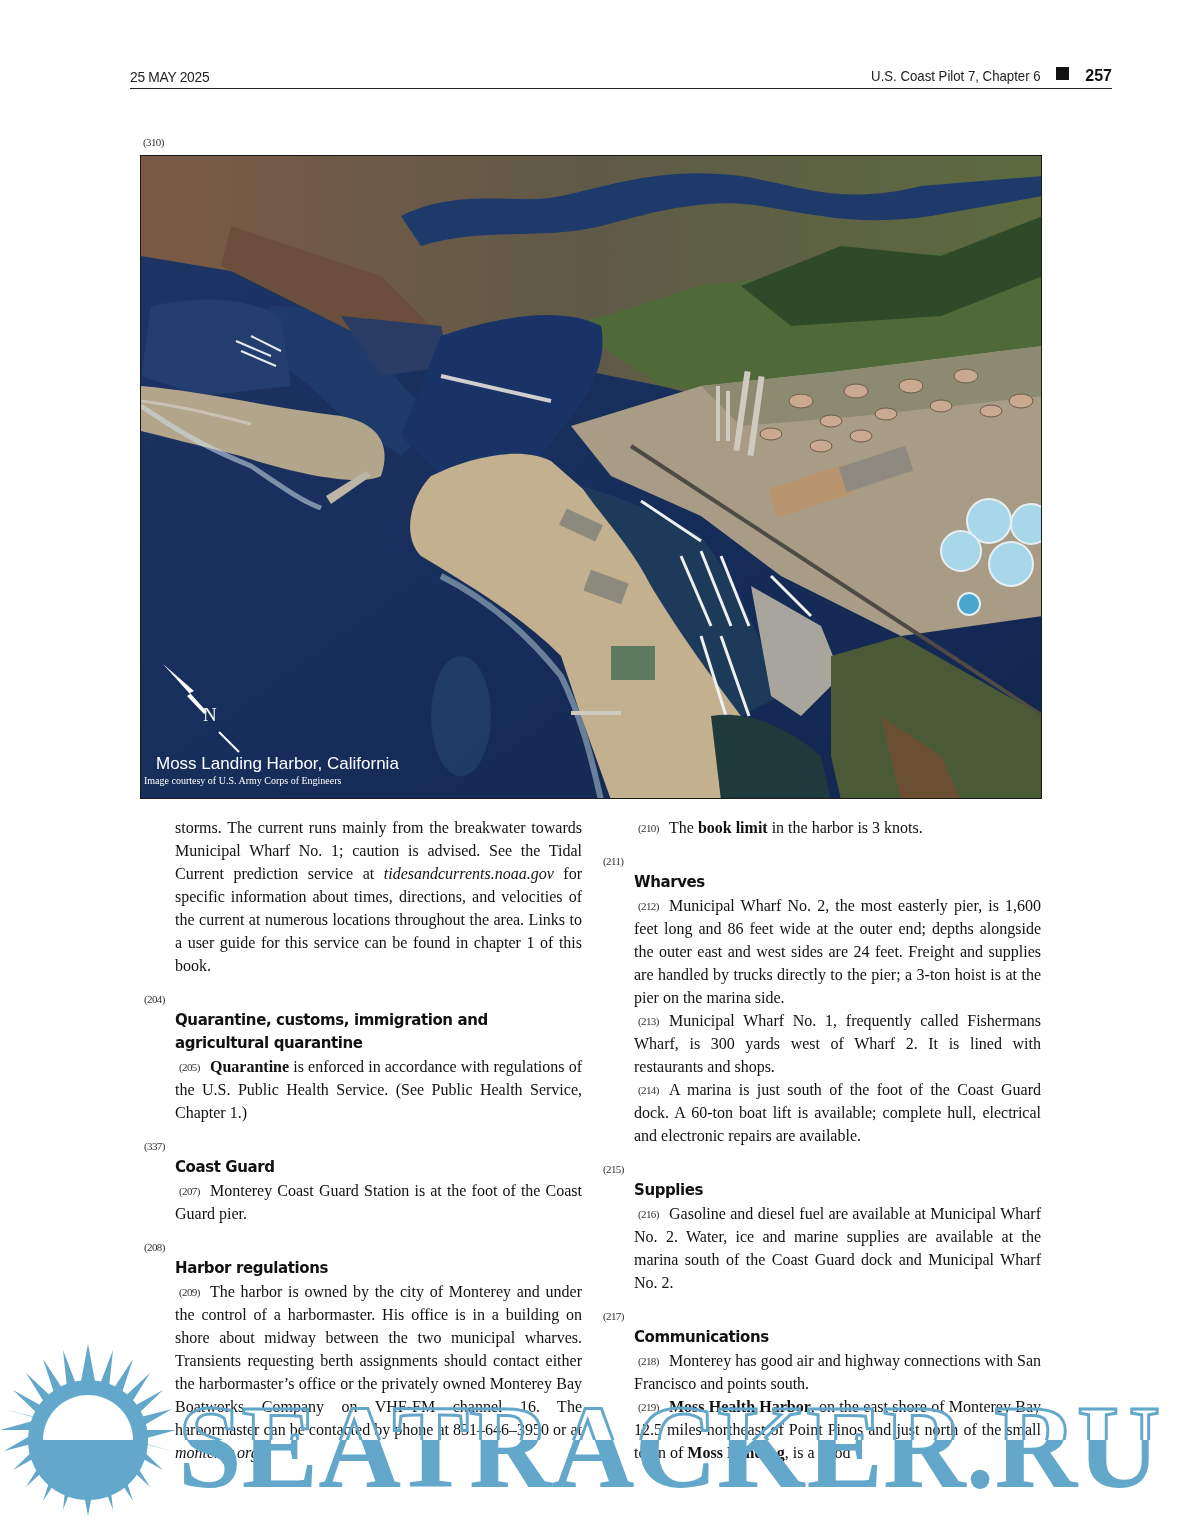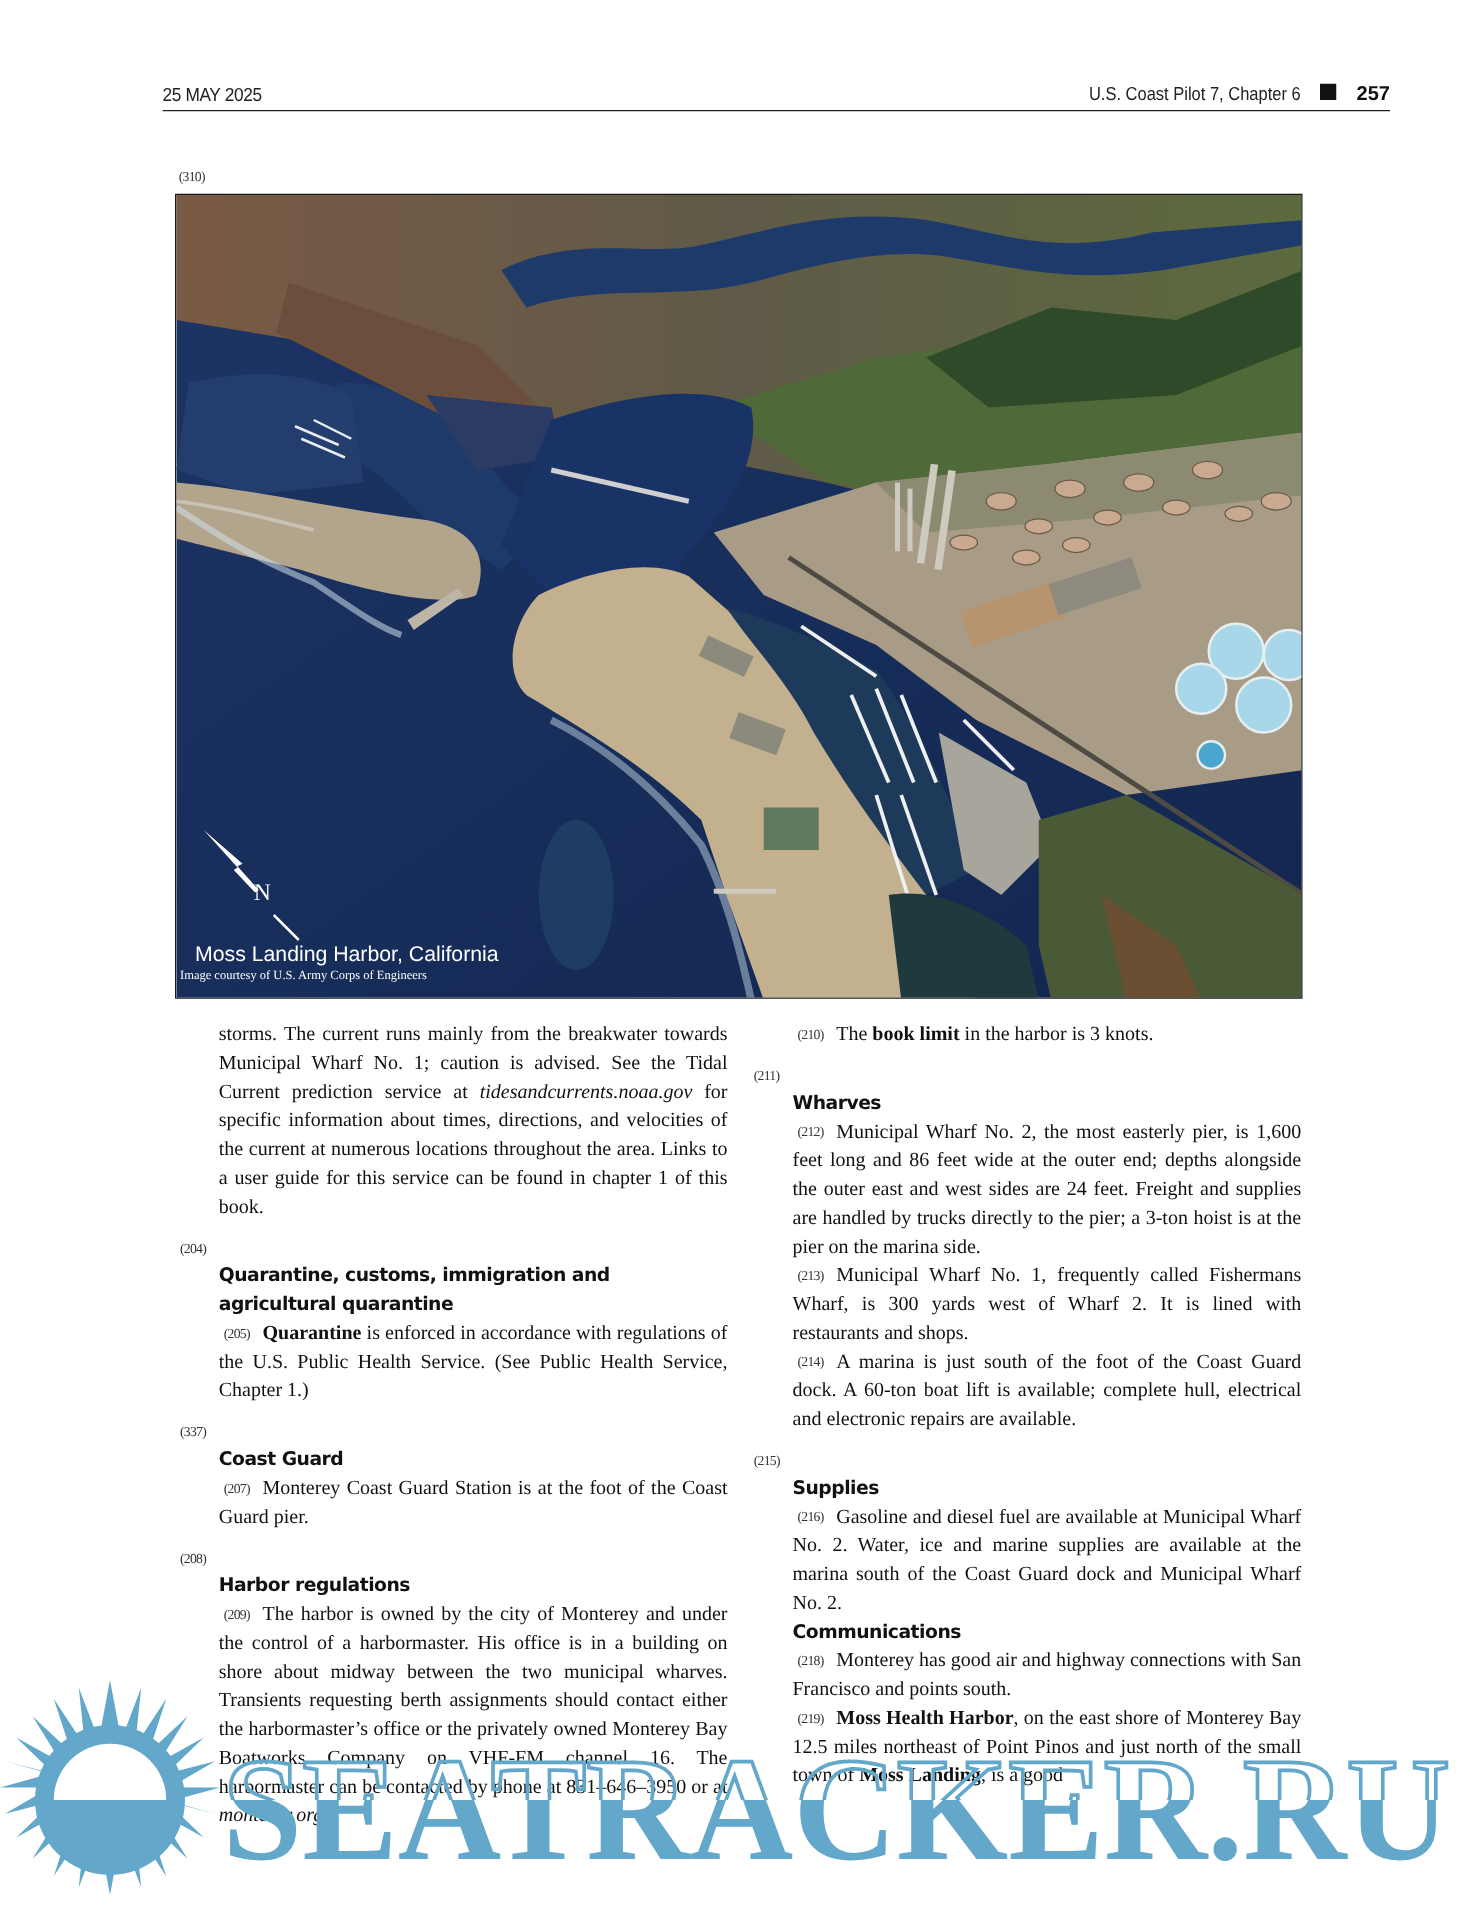--- a/index.html
+++ b/index.html
@@ -214,20 +214,23 @@
     <p class="p indent"><span class="para-num">(212)</span><span>Municipal Wharf No. 2, the most easterly pier, is 1,600 feet long and 86 feet wide at the outer end; depths alongside the outer east and west sides are 24 feet. Freight and supplies are handled by trucks directly to the pier; a 3-ton hoist is at the pier on the marina side.</span></p>
     <p class="p indent"><span class="para-num">(213)</span><span>Municipal Wharf No. 1, frequently called Fishermans Wharf, is 300 yards west of Wharf 2. It is lined with restaurants and shops.</span></p>
     <p class="p indent"><span class="para-num">(214)</span><span>A marina is just south of the foot of the Coast Guard dock. A 60-ton boat lift is available; complete hull, electrical and electronic repairs are available.</span></p>
 
     <div class="blank">
         <span class="para-num">(215)</span>
       </div>
     <h3 class="heading">Supplies</h3>
     <p class="p indent"><span class="para-num">(216)</span><span>Gasoline and diesel fuel are available at Municipal Wharf No. 2. Water, ice and marine supplies are available at the marina south of the Coast Guard dock and Municipal Wharf No. 2.</span></p>
 
+    <div class="blank">
+        <span class="para-num">(217)</span>
+      </div>
     <h3 class="heading">Communications</h3>
     <p class="p indent"><span class="para-num">(218)</span><span>Monterey has good air and highway connections with San Francisco and points south.</span></p>
     <p class="p indent"><span class="para-num">(219)</span><b>Moss Health Harbor</b><span>, on the east shore of Monterey Bay 12.5 miles northeast of Point Pinos and just north of the small town of </span><b>Moss Landing</b><span>, is a good</span></p>
   </div>
 
   <svg class="wm" viewBox="0 0 1182 189">
     <defs>
       <clipPath id="wmTop">
           <rect x="0" y="0" width="1182" height="100"></rect>
         </clipPath>

